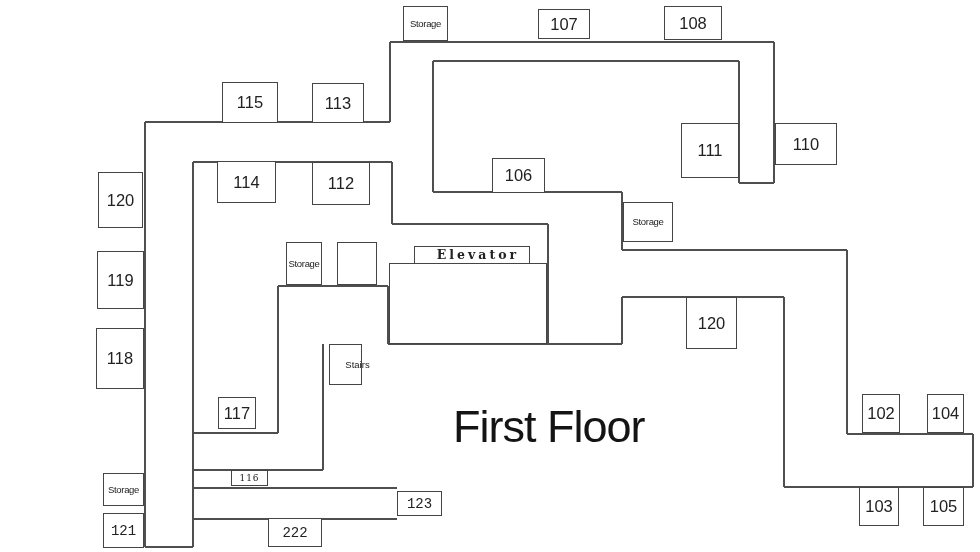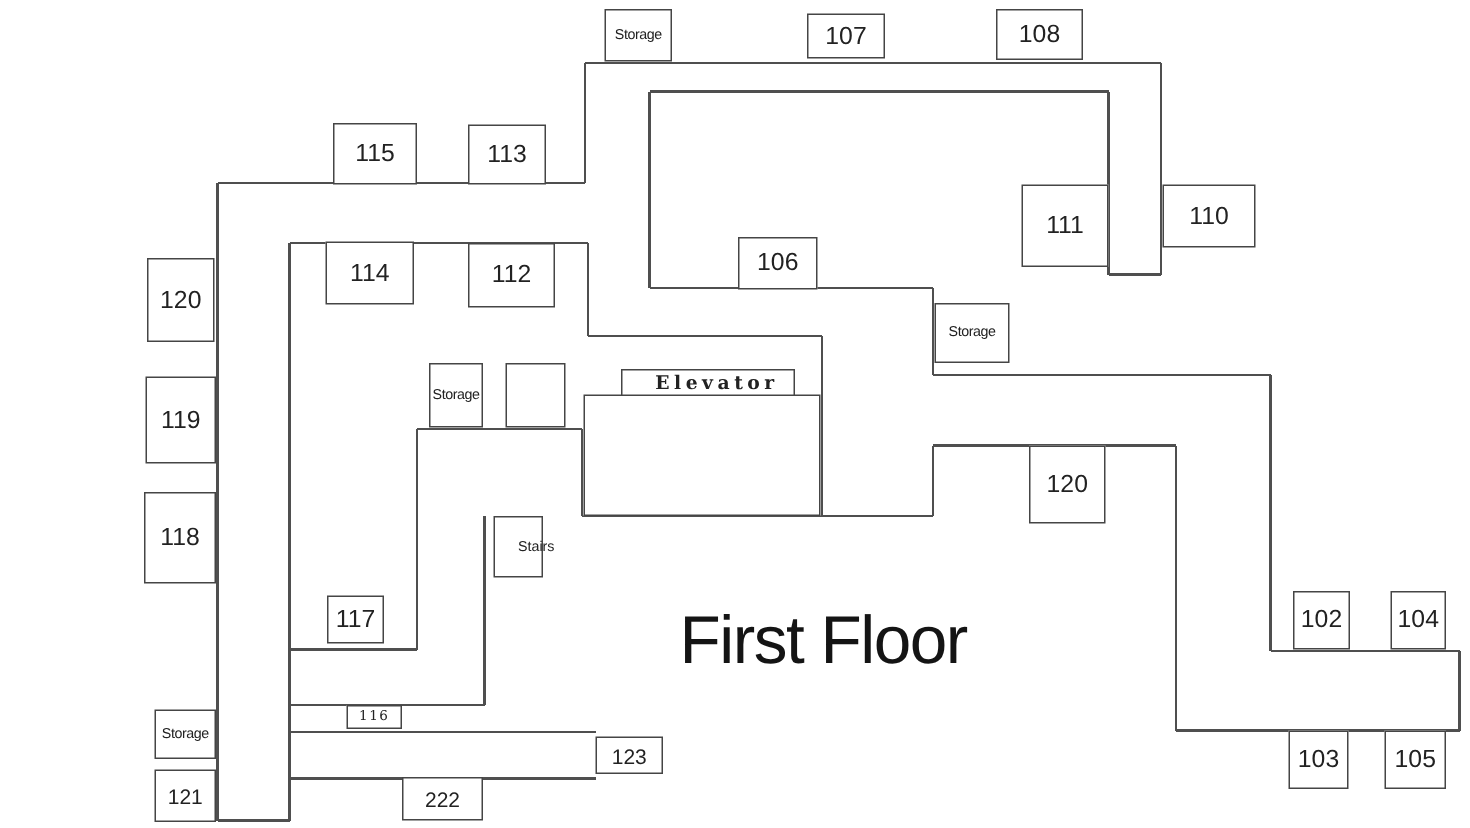--- a/index.html
+++ b/index.html
@@ -16,21 +16,21 @@
     box-sizing:border-box;
     background:#ffffff;
     border:1.6px solid #454545;
     display:flex;align-items:center;justify-content:center;
     color:#222222;
     font-size:16.5px;
     line-height:1;
     white-space:nowrap;
   }
   .room{font-size:16.5px;}
-  .room-serif{font-family:Liberation Sans, sans-serif;font-size:14px;}
+  .room-serif{font-family:Liberation Mono, monospace;font-size:14px;}
   .room-serif-sm{font-family:"DejaVu Serif",serif;font-size:9px;letter-spacing:1px;}
   .storage{font-size:9.5px;letter-spacing:-0.3px;}
   .stairs{font-size:9.5px;}
   .closet{}
   .elevator-room{}
   .elevator-label{
     font-family:"DejaVu Serif",serif;
     font-size:12.5px;font-weight:700;letter-spacing:3px;
     padding-left:12px;
   }

